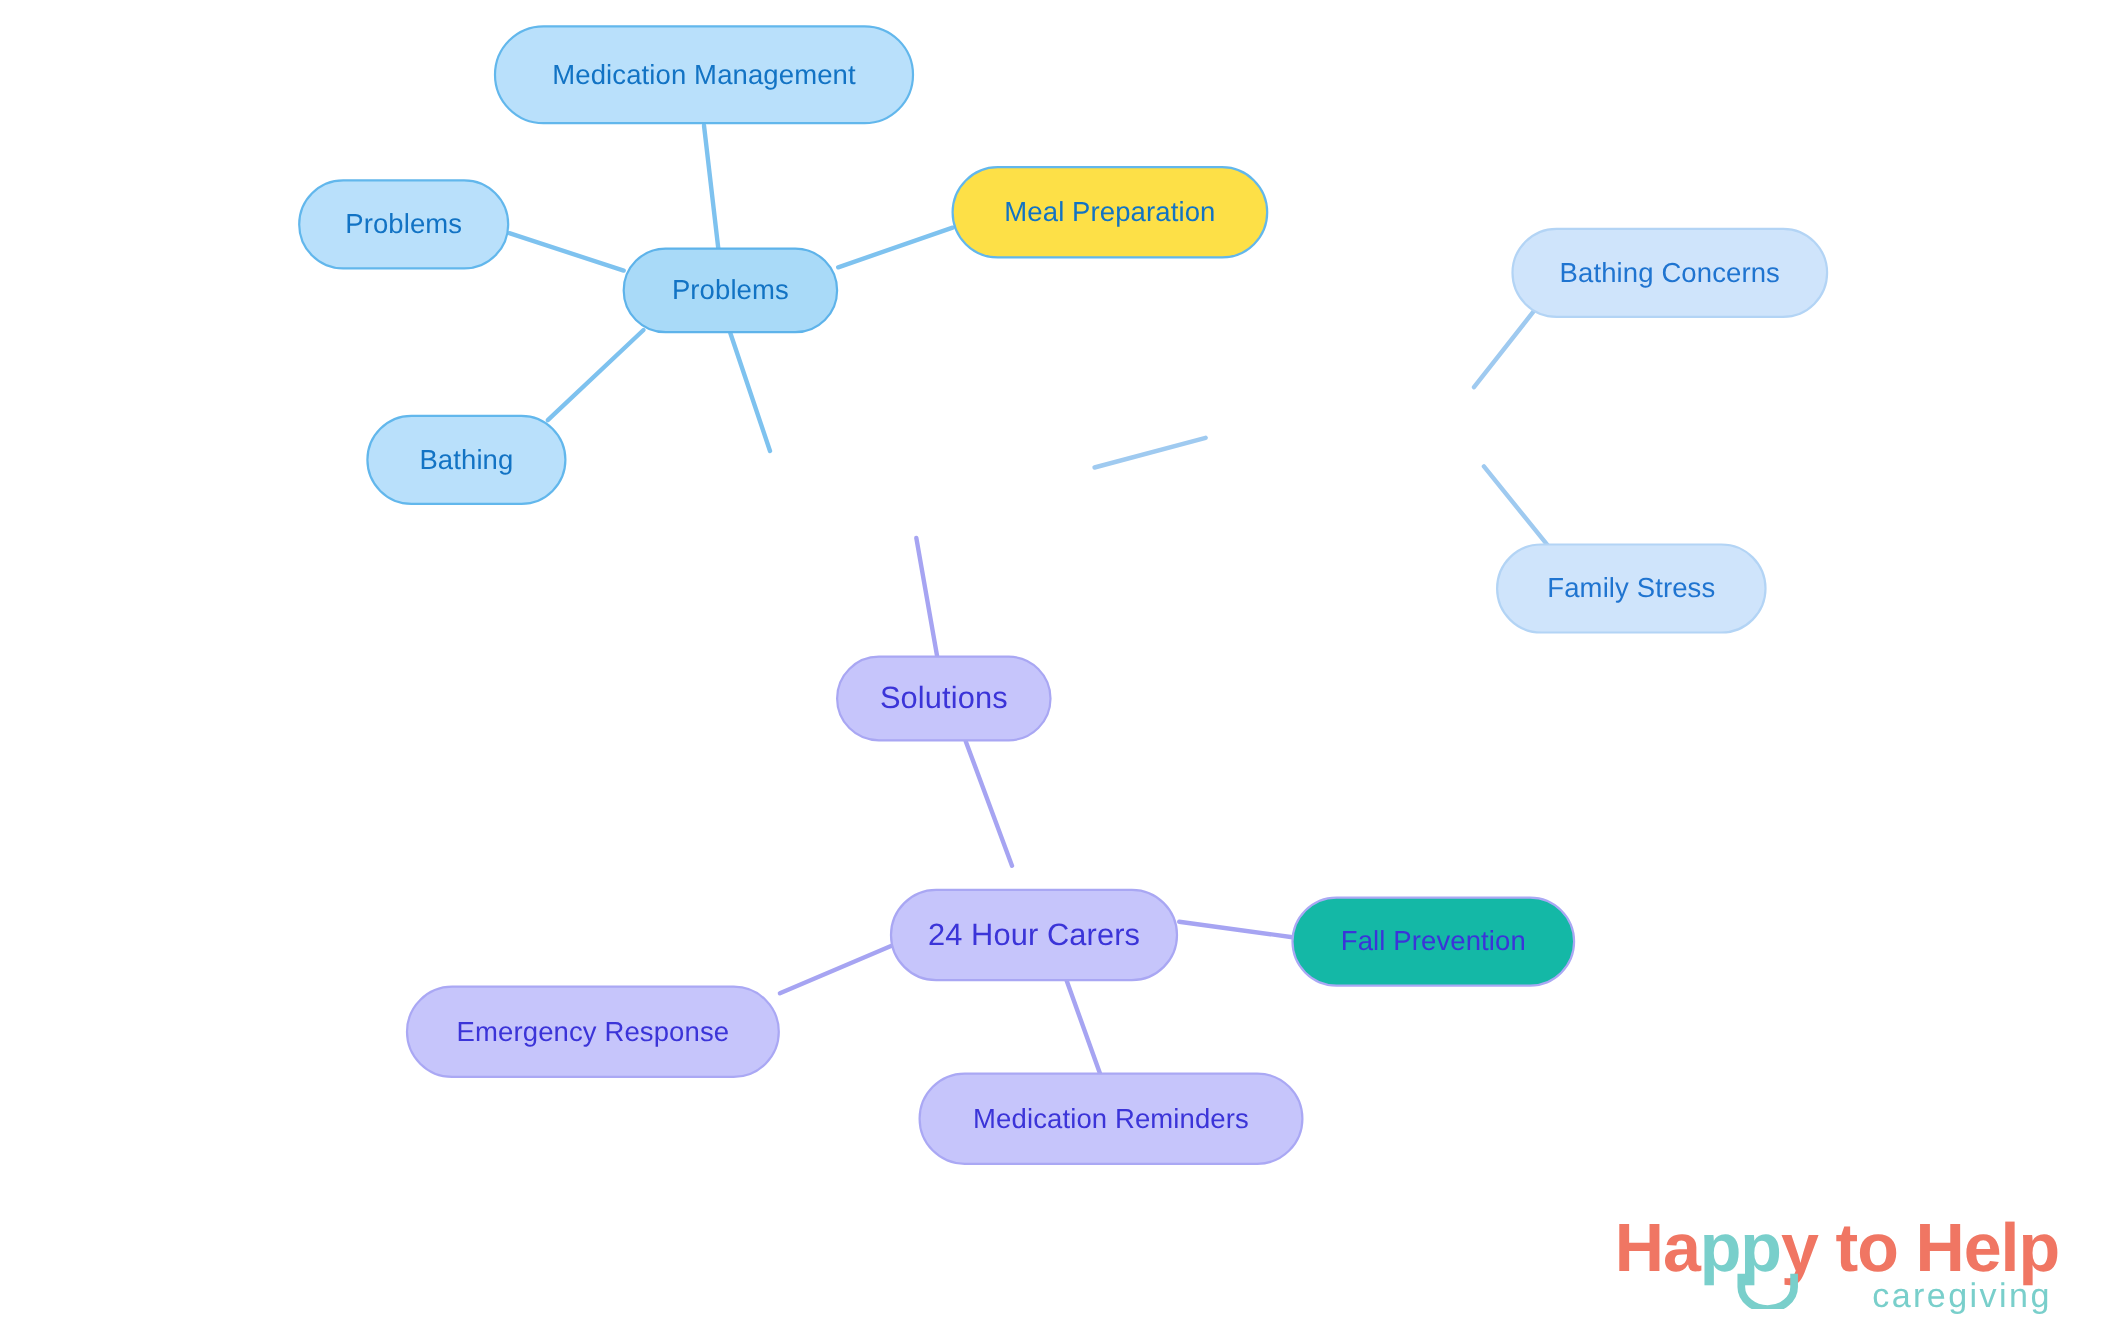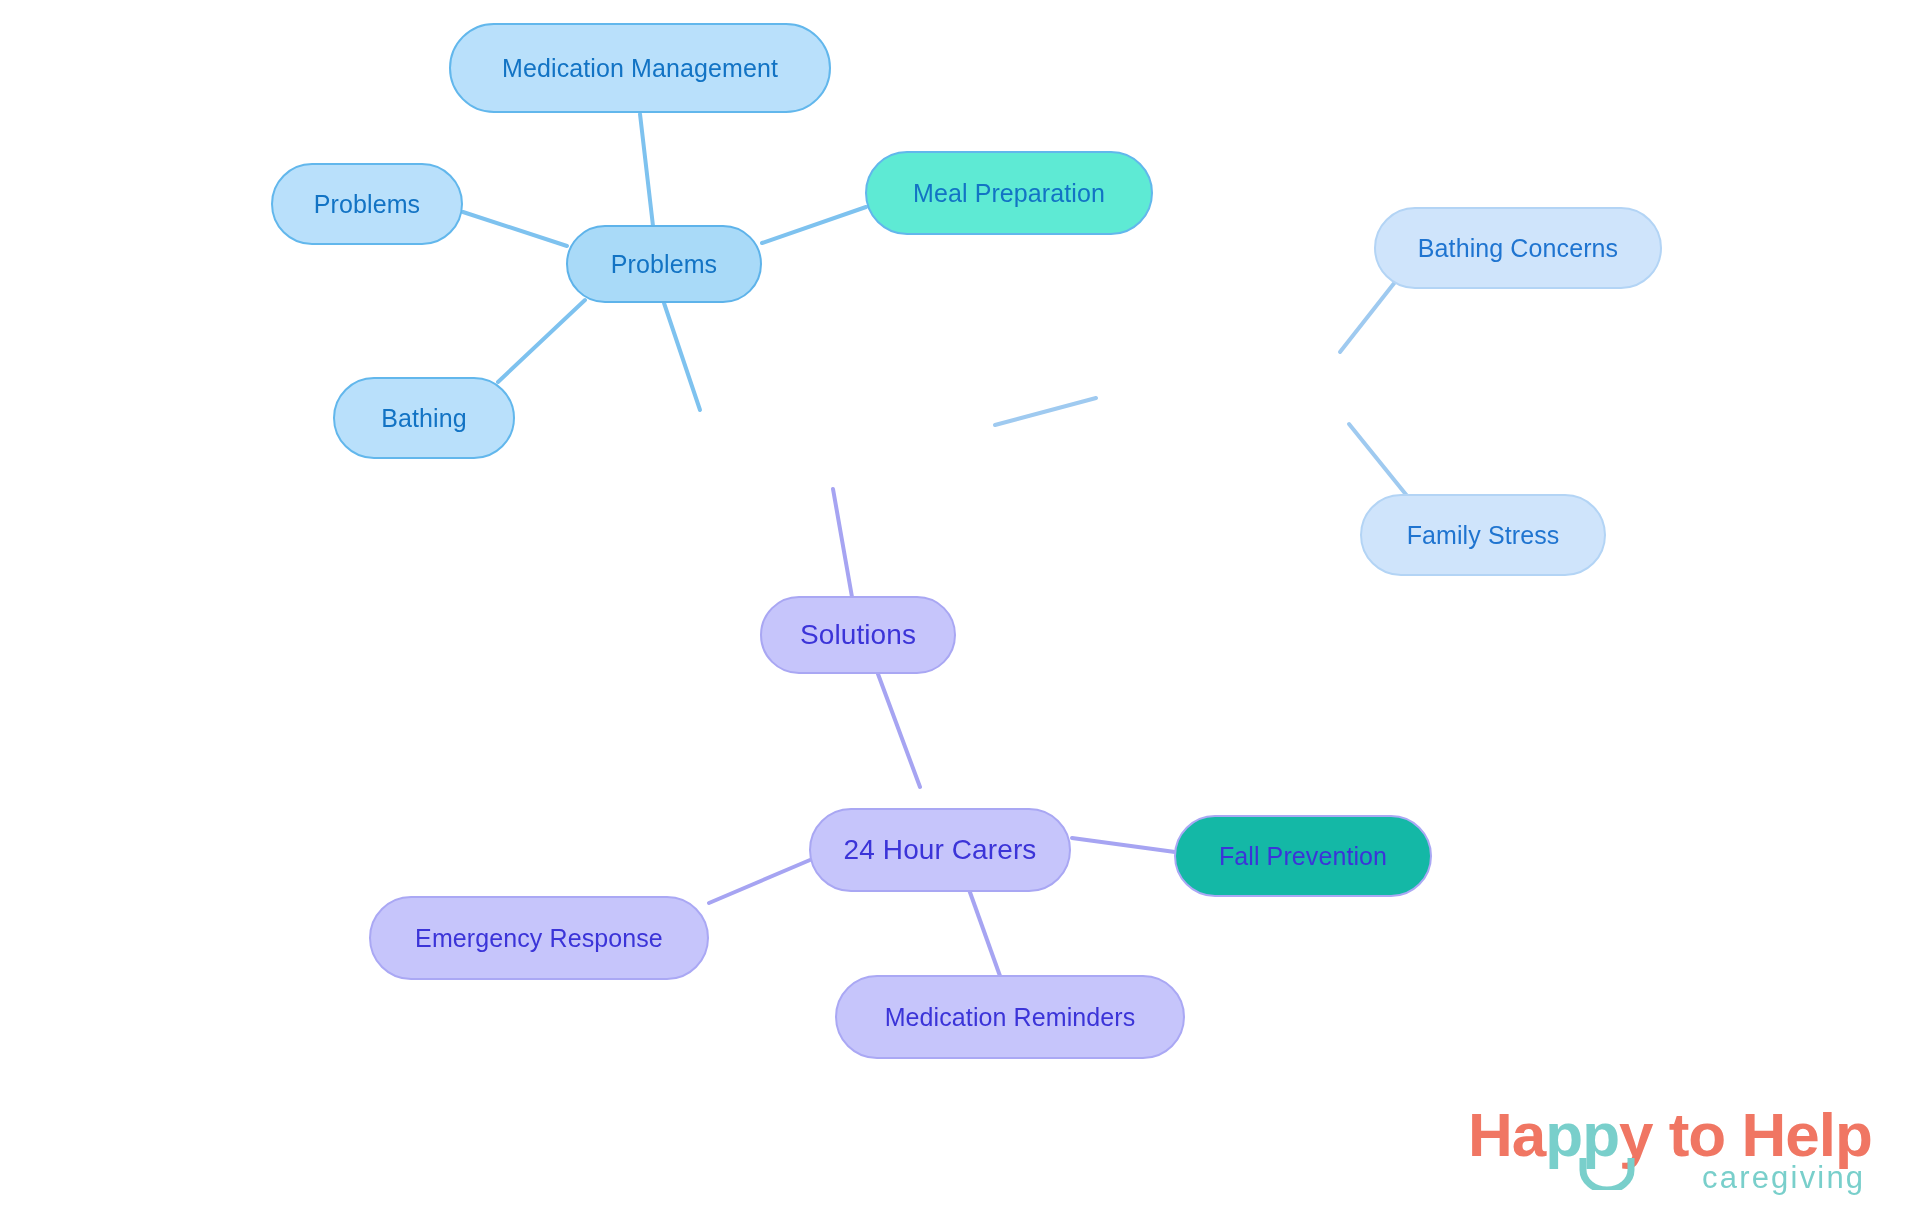--- a/index.html
+++ b/index.html
@@ -172,21 +172,21 @@
   </div>
 
   <div class="node blue-leaf" id="node-medication-management" style="left: 640px; top: 68px; width: 382px; height: 90px; background: rgb(185, 224, 251); border-color: rgb(98, 183, 236); color: rgb(18, 115, 196);">
     <span class="node-label">Medication Management</span>
   </div>
 
   <div class="node blue-leaf" id="node-dressing" style="left: 367px; top: 204px; width: 192px; height: 82px; background: rgb(185, 224, 251); border-color: rgb(98, 183, 236); color: rgb(18, 115, 196);">
     <span class="node-label">Problems</span>
   </div>
 
-  <div class="node blue-leaf" id="node-meal-preparation" style="left: 1009px; top: 193px; width: 288px; height: 84px; background: #5eead4; border-color: rgb(98, 183, 236); color: rgb(18, 115, 196);">
+  <div class="node blue-leaf" id="node-meal-preparation" style="left: 1009px; top: 193px; width: 288px; height: 84px; background: #fde047; border-color: rgb(98, 183, 236); color: rgb(18, 115, 196);">
     <span class="node-label">Meal Preparation</span>
   </div>
 
   <div class="node blue-leaf" id="node-bathing" style="left: 424px; top: 418px; width: 182px; height: 82px; background: rgb(185, 224, 251); border-color: rgb(98, 183, 236); color: rgb(18, 115, 196);">
     <span class="node-label">Bathing</span>
   </div>
 
 
   <div class="node softblue-leaf" id="node-safety-concerns" style="left: 1518px; top: 248px; width: 288px; height: 82px; background: rgb(207, 228, 251); border-color: rgb(179, 212, 245); color: rgb(31, 116, 208);">
     <span class="node-label">Bathing Concerns</span>

